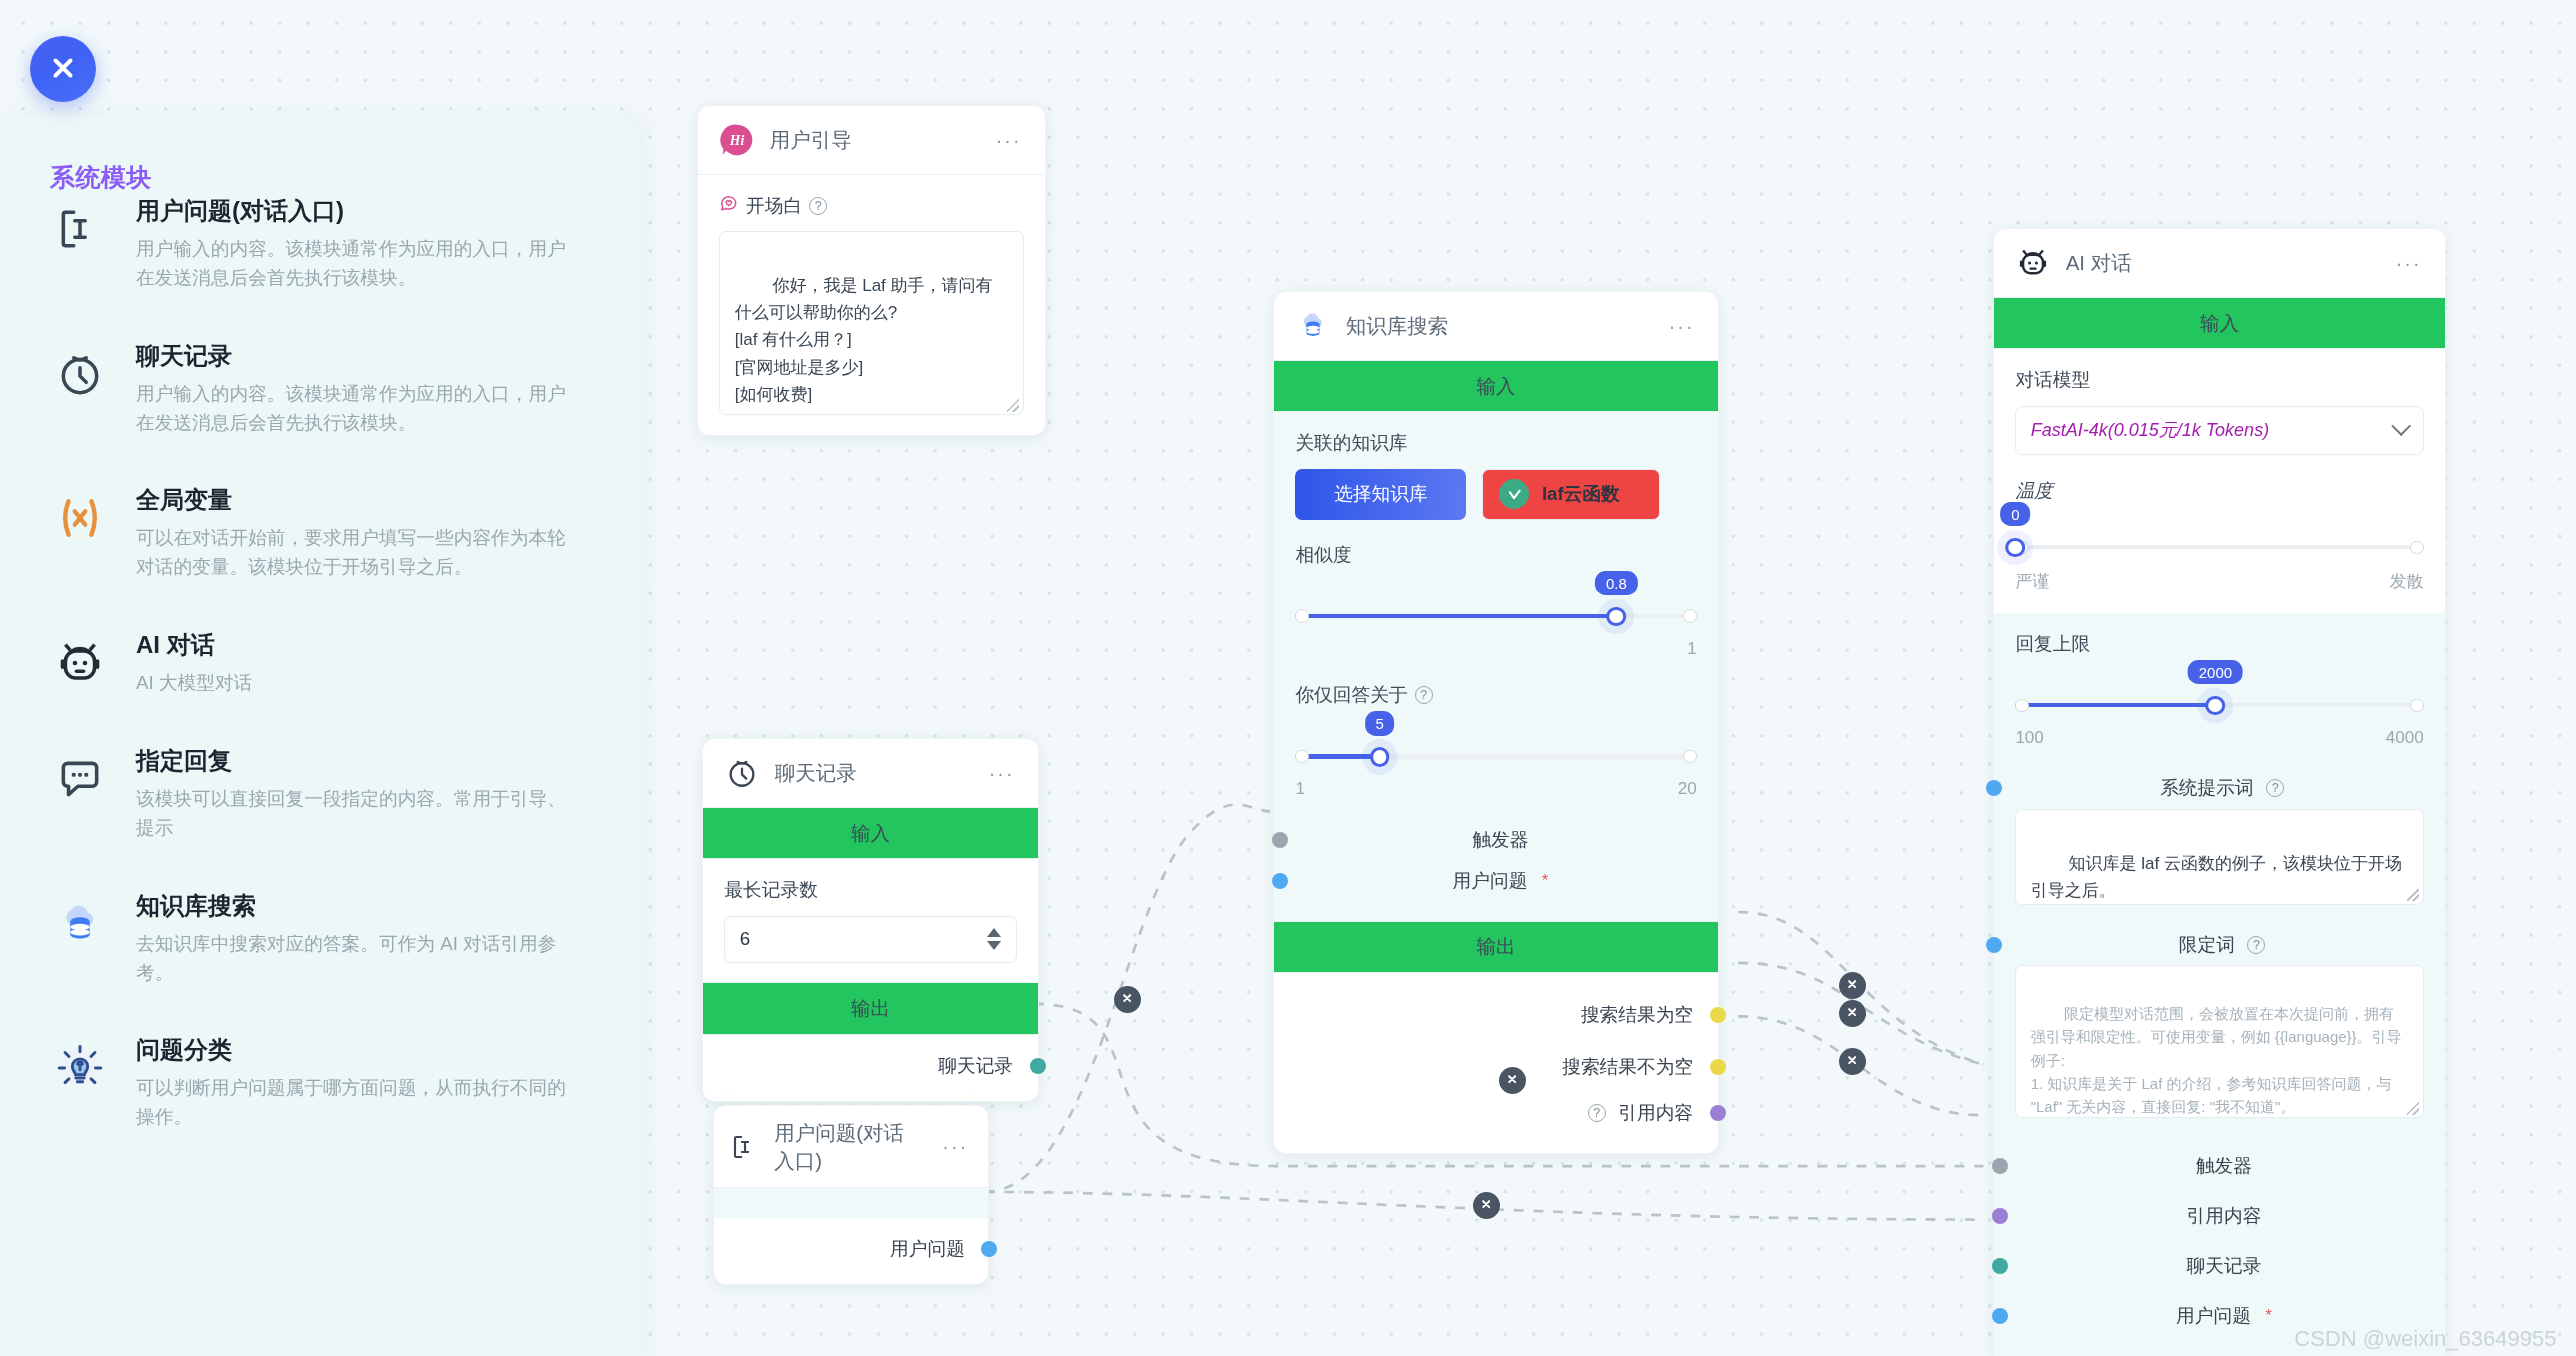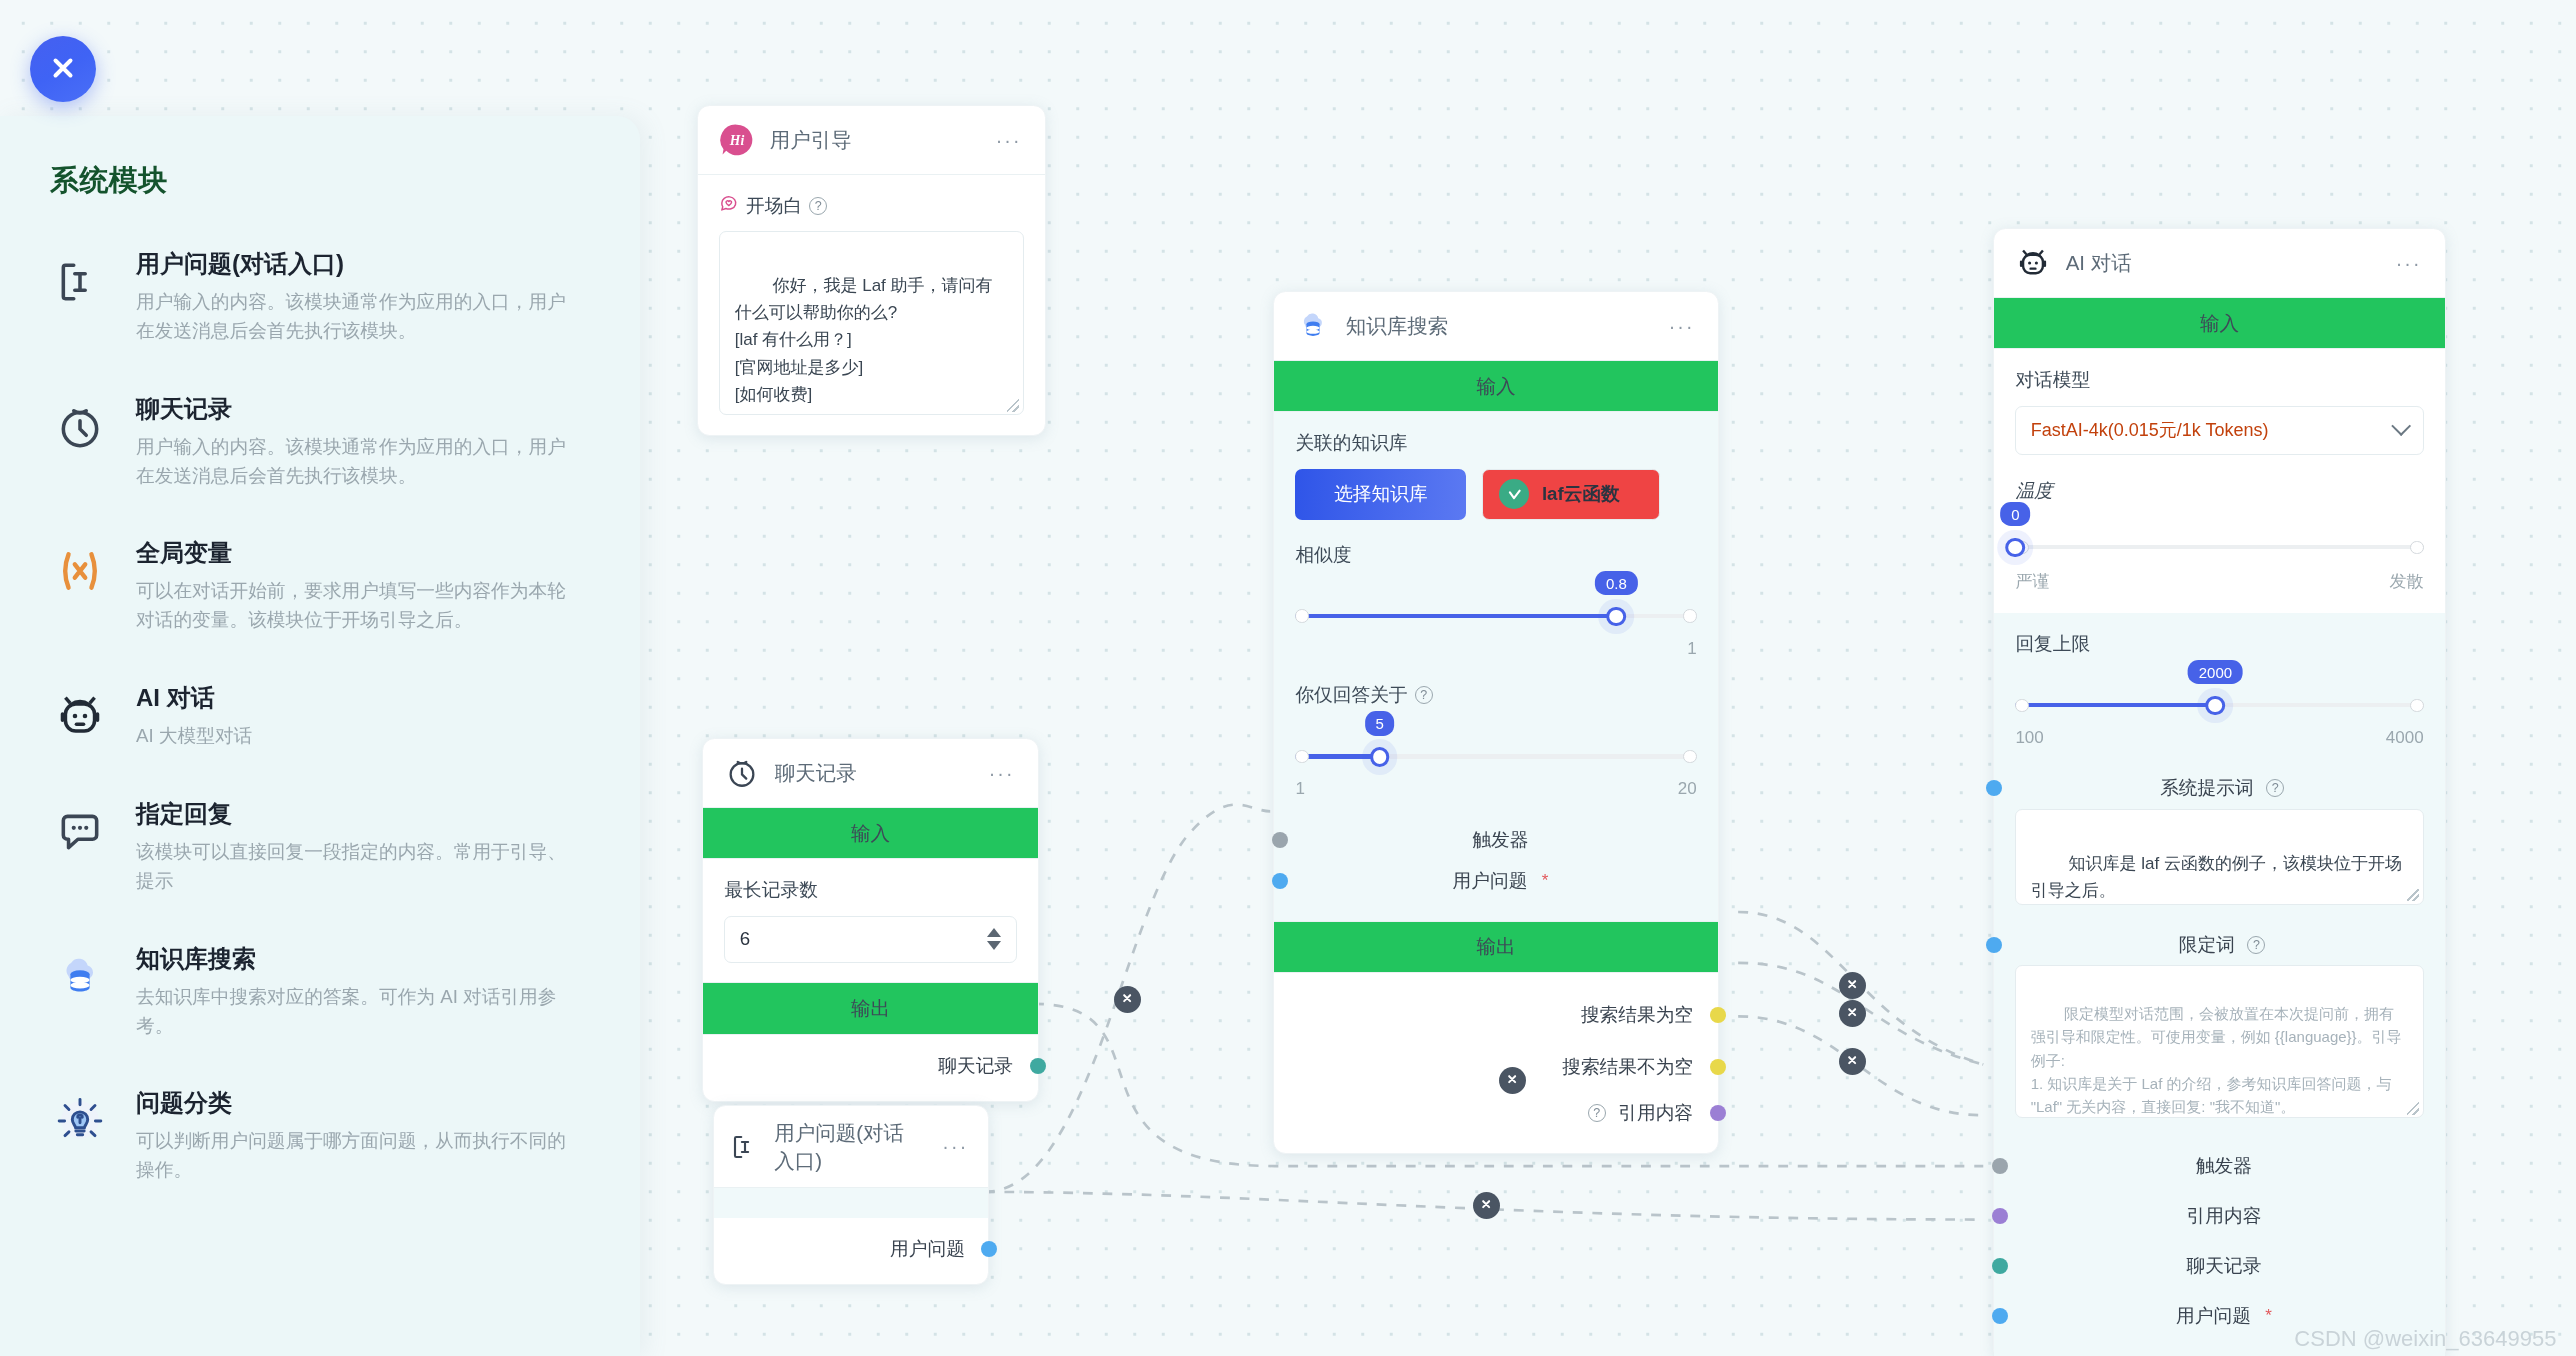--- a/index.html
+++ b/index.html
@@ -34,22 +34,22 @@
     position: absolute; left: 0; top: 116px;
     width: 640px; height: 1241px;
     background: #ecf7f8;
     border-top-right-radius: 23px;
     box-shadow: 5.3px 0 23px rgba(120,150,160,.10);
     padding: 45px 50px 0 50px;
     overflow: hidden;
     z-index: 30;
   }
   .sidebar-title {
-    font-size: 29px; font-weight: bold; color: #14532d;
-    letter-spacing: 0.4px; margin-bottom: 46px;
+    font-size: 25px; font-weight: bold; color: #8b5cf6;
+    letter-spacing: 0.4px; 
   }
   .mod-item {
     display: flex; align-items: flex-start; gap: 27px;
     margin-bottom: 46px; cursor: pointer;
   }
   .mod-icon {
     width: 59px; min-width: 59px; height: 59px;
     display: flex; align-items: center; justify-content: center;
     margin-top: 5.3px;
   }
@@ -161,22 +161,22 @@
   .dot.blue { background: #4eaaf0; }
   .dot.yellow { background: #e8d84a; }
   .dot.purple { background: #9b7fd4; }
   .dot.teal { background: #3fa9a0; }
   .io-row.in .dot { position: absolute; left: -29px; }
   .io-row.out .dot { position: absolute; right: -29px; }
   .req { color: #e2585b; font-size: 17px; margin-left: 1.8px; }
 
   .select-box {
     border: 0.9px solid #e4ecef; border-radius: 7.1px; background: #fff;
-    padding: 11.6px 14.3px; font-size: 18px; color: #c2410c;
-    display: flex; align-items: center; justify-content: space-between; cursor: pointer;
+    padding: 11.6px 14.3px; font-size: 18px; color: #a21caf;
+    display: flex; align-items: center; justify-content: space-between; cursor: pointer; font-style: italic;
   }
   .chev { width: 14.3px; height: 14.3px; border-right: 2px solid #6b7883; border-bottom: 2px solid #6b7883;
           transform: rotate(45deg) translate(-2.7px,-2.7px); }
 
   .stepper {
     border: 0.9px solid #e4ecef; border-radius: 7.1px; background: #fff;
     padding: 11.6px 14.3px; font-size: 18.7px; color: #2b3440;
     display: flex; align-items: center; justify-content: space-between; cursor: text;
   }
   .stepper .arrows { display: flex; flex-direction: column; gap: 3.6px; }

